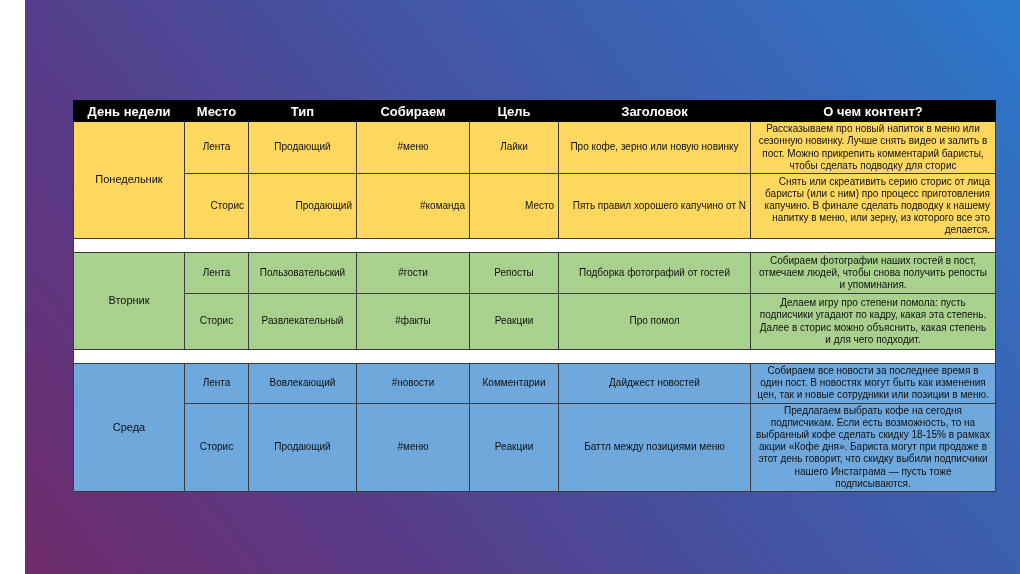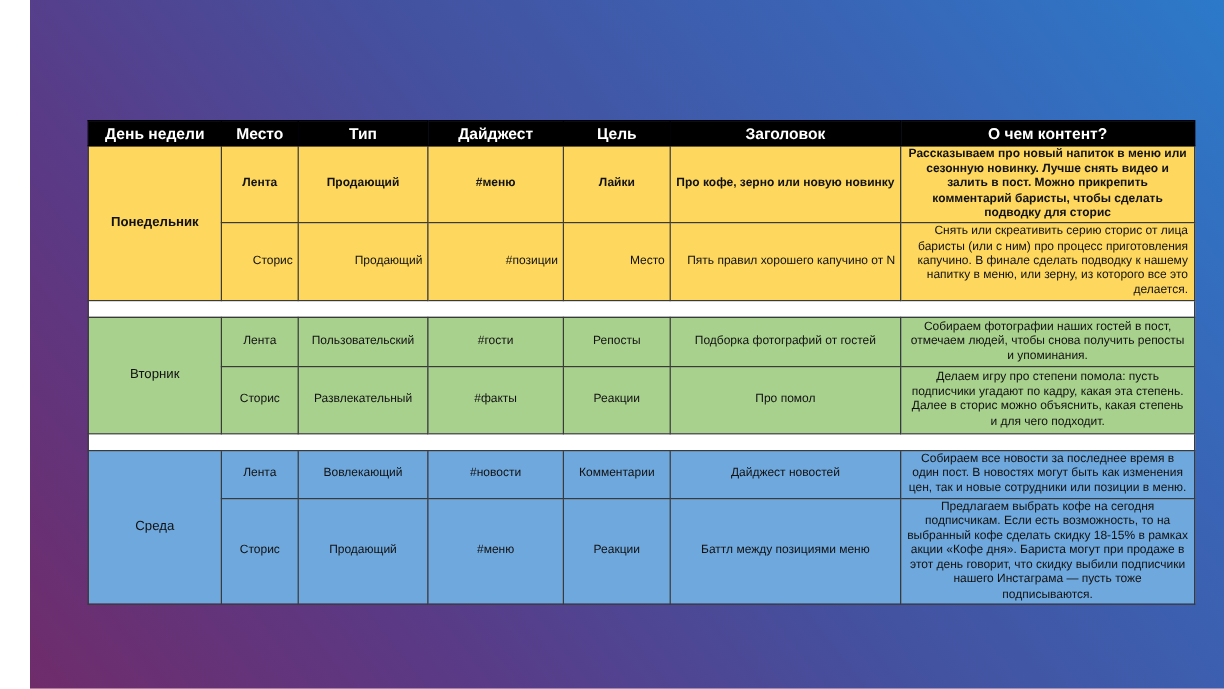--- a/index.html
+++ b/index.html
@@ -20,21 +20,21 @@
   .plan td{
     border:1px solid #3a3a3a;font-size:10px;color:#111;
     text-align:center;vertical-align:middle;padding:1px 4px;line-height:1.22;
   }
   .plan td.day{font-size:11px;}
   .plan td.content{padding:1px 5px;}
   tr.mon td{background:#fdd75e;}
   tr.tue td{background:#a9d18e;}
   tr.wed td{background:#6fa8dc;}
   tr.gap td{background:#ffffff;border-left:1px solid #3a3a3a;border-right:1px solid #3a3a3a;padding:0;}
-  tr.h-r1m td{height:49px;font-weight:bold;}
+  tr.h-r1m td{height:49px;}
   tr.h-r2m td{height:62px;text-align:right;}
   tr.h-gap td{height:13px;}
   tr.h-r1t td{height:38px;}
   tr.h-r2t td{height:53px;}
   tr.h-r1w td{height:34px;}
   tr.h-r2w td{height:73px;}
 </style>
 </head>
 <body>
 
@@ -47,41 +47,41 @@
       <col style="width:113px">
         <col style="width:89px">
         <col style="width:192px">
       <col style="width:245px">
     </colgroup>
     <thead>
       <tr>
         <th>День недели</th>
         <th>Место</th>
         <th>Тип</th>
-        <th>Дайджест</th>
+        <th>Собираем</th>
         <th>Цель</th>
         <th>Заголовок</th>
         <th>О чем контент?</th>
       </tr>
     </thead>
     <tbody>
 
       <tr class="mon h-r1m">
         <td class="day" rowspan="2">Понедельник</td>
         <td>Лента</td>
         <td>Продающий</td>
         <td>#меню</td>
         <td>Лайки</td>
         <td>Про кофе, зерно или новую новинку</td>
         <td class="content">Рассказываем про новый напиток в меню или сезонную новинку. Лучше снять видео и залить в пост. Можно прикрепить комментарий баристы, чтобы сделать подводку для сторис</td>
       </tr>
       <tr class="mon h-r2m">
         <td>Сторис</td>
         <td>Продающий</td>
-        <td>#позиции</td>
+        <td>#команда</td>
         <td>Место</td>
         <td>Пять правил хорошего капучино от N</td>
         <td class="content">Снять или скреативить серию сторис от лица баристы (или с ним) про процесс приготовления капучино. В финале сделать подводку к нашему напитку в меню, или зерну, из которого все это делается.</td>
       </tr>
       <tr class="gap h-gap">
           <td colspan="7"></td>
         </tr>
 
       <tr class="tue h-r1t">
         <td class="day" rowspan="2">Вторник</td>

